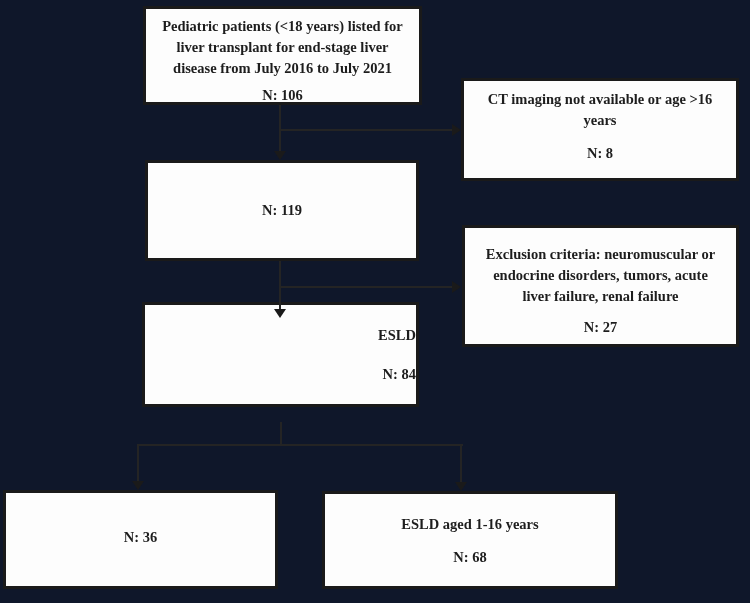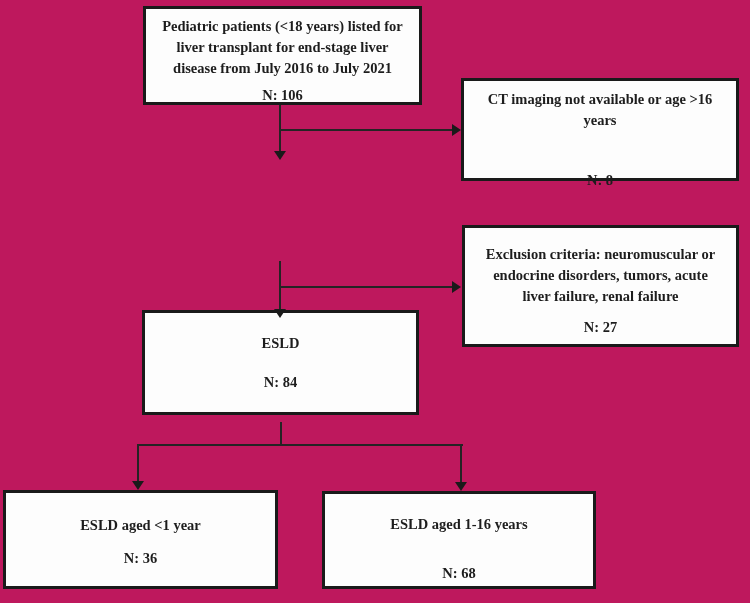--- a/index.html
+++ b/index.html
@@ -4,21 +4,21 @@
 <style>
   html, body {
     margin: 0;
     padding: 0;
     background: #ffffff;
   }
   .canvas {
     position: relative;
     width: 750px;
     height: 603px;
-    background: #be185d;
+    background: #0f172a;
     font-family: "Liberation Serif", "DejaVu Serif", serif;
     font-weight: bold;
     color: #1d1d1d;
     overflow: hidden;
   }
   .box {
     position: absolute;
     box-sizing: border-box;
     border: 3px solid #1a1a1a;
     background: #fdfdfd;
@@ -28,35 +28,35 @@
     text-align: center;
     font-size: 14.5px;
     line-height: 21px;
   }
   .box-text { white-space: pre-line; }
   .box-n { display: block; }
 
   .b-top   { left: 143px; top: 6px;   width: 279px; height: 99px;  padding-top: 7px; }
   .b-top .box-n { margin-top: 6px; }
 
-  .b-ct    { left: 461px; top: 78px;  width: 278px; height: 103px; padding-top: 8px; gap: 27px; }
+  .b-ct    { left: 461px; top: 78px;  width: 278px; height: 103px; padding-top: 8px; }
   .b-ct .box-n { margin-top: 12px; }
 
   .b-mid   { left: 145px; top: 160px; width: 274px; height: 101px; justify-content: center; }
 
   .b-excl  { left: 462px; top: 225px; width: 277px; height: 122px; padding-top: 10px; justify-content: center; }
   .b-excl .box-n { margin-top: 10px; }
 
-  .b-esld  { left: 142px; top: 310px; width: 277px; height: 105px; padding-top: 20px; }
+  .b-esld  { left: 142px; top: 302px; width: 277px; height: 105px; padding-top: 20px; align-items: flex-end; }
   .b-esld .box-n { margin-top: 18px; }
 
   .b-left  { left: 3px;   top: 490px; width: 275px; height: 99px;  padding-top: 22px; }
   .b-left .box-n { margin-top: 12px; }
 
-  .b-right { left: 322px; top: 491px; width: 274px; height: 98px;  padding-top: 20px; gap: 16px; }
+  .b-right { left: 322px; top: 491px; width: 296px; height: 98px;  padding-top: 20px; }
   .b-right .box-n { margin-top: 12px; }
 
   .line {
     position: absolute;
     background: #242424;
   }
   .v1 { left: 279px; top: 105px; width: 2px; height: 46px; }
   .h1 { left: 280px; top: 129px; width: 173px; height: 2px; }
   .v2 { left: 279px; top: 261px; width: 2px; height: 48px; }
   .h2 { left: 280px; top: 286px; width: 173px; height: 2px; }
@@ -97,35 +97,37 @@
 disease from July 2016 to July 2021</span>
     <span class="box-n">N: 106</span>
   </div>
 
   <div class="box b-ct">
     <span class="box-text">CT imaging not available or age &gt;16
 years</span>
     <span class="box-n">N: 8</span>
   </div>
 
+  <div class="box b-mid">
+    <span class="box-n">N: 119</span>
+  </div>
 
   <div class="box b-excl">
     <span class="box-text">Exclusion criteria: neuromuscular or
 endocrine disorders, tumors, acute
 liver failure, renal failure</span>
     <span class="box-n">N: 27</span>
   </div>
 
   <div class="box b-esld">
     <span class="box-text">ESLD</span>
     <span class="box-n">N: 84</span>
   </div>
 
   <div class="box b-left">
-    <span class="box-text">ESLD aged &lt;1 year</span>
     <span class="box-n">N: 36</span>
   </div>
 
   <div class="box b-right">
     <span class="box-text">ESLD aged 1-16 years</span>
     <span class="box-n">N: 68</span>
   </div>
 
   <div class="line v1"></div>
   <div class="line h1"></div>

